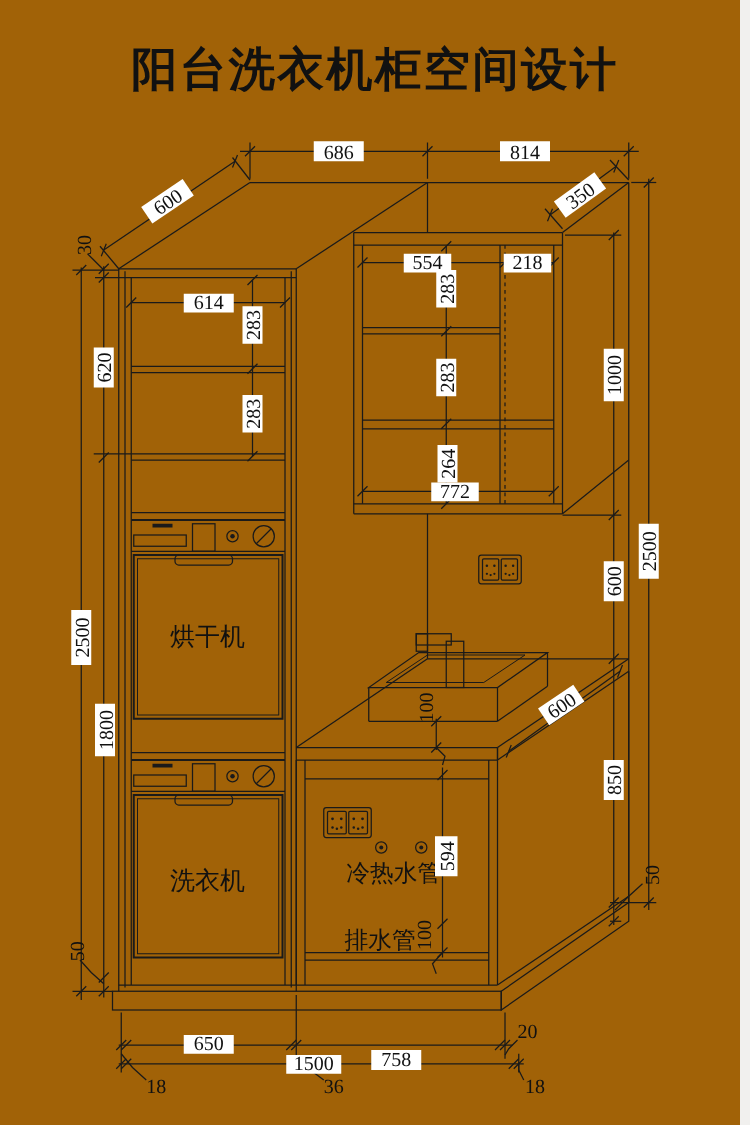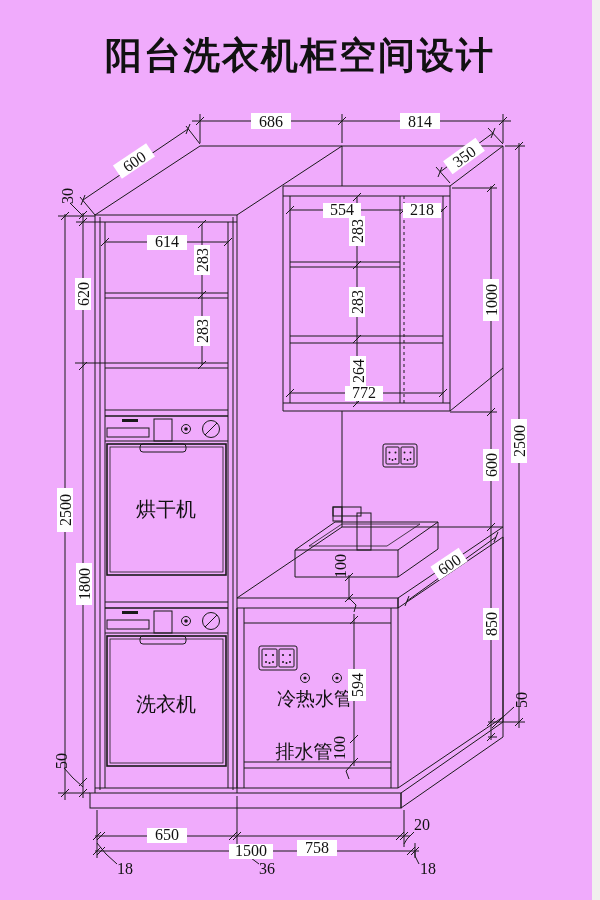--- a/index.html
+++ b/index.html
@@ -1,16 +1,16 @@
 <!DOCTYPE html>
 <html><head>
 <meta charset="utf-8">
 <style>
   html,body{margin:0;padding:0;background:#fff;}
-  .page{position:relative;width:600px;height:900px;background:#f0abfc;overflow:hidden;}
+  .page{position:relative;width:600px;height:900px;background:#a16207;overflow:hidden;}
   svg{display:block}
   svg line, svg path, svg rect, svg circle, svg polyline, svg polygon{
     stroke:#1a1a1a;stroke-width:1;fill:none;stroke-linecap:butt;
   }
   svg .f{fill:#1a1a1a;stroke:none;}
   svg .wb{fill:#ffffff;stroke:none;}
   svg .edge{fill:#f1f0ee;stroke:none;}
   svg .patfill{stroke:#1a1a1a;}
   svg text{stroke:none;fill:#111;font-family:"Liberation Serif","DejaVu Serif",serif;font-size:16px;}
   svg text.cjk{font-family:"Liberation Sans","DejaVu Sans",sans-serif;font-size:19px;}

